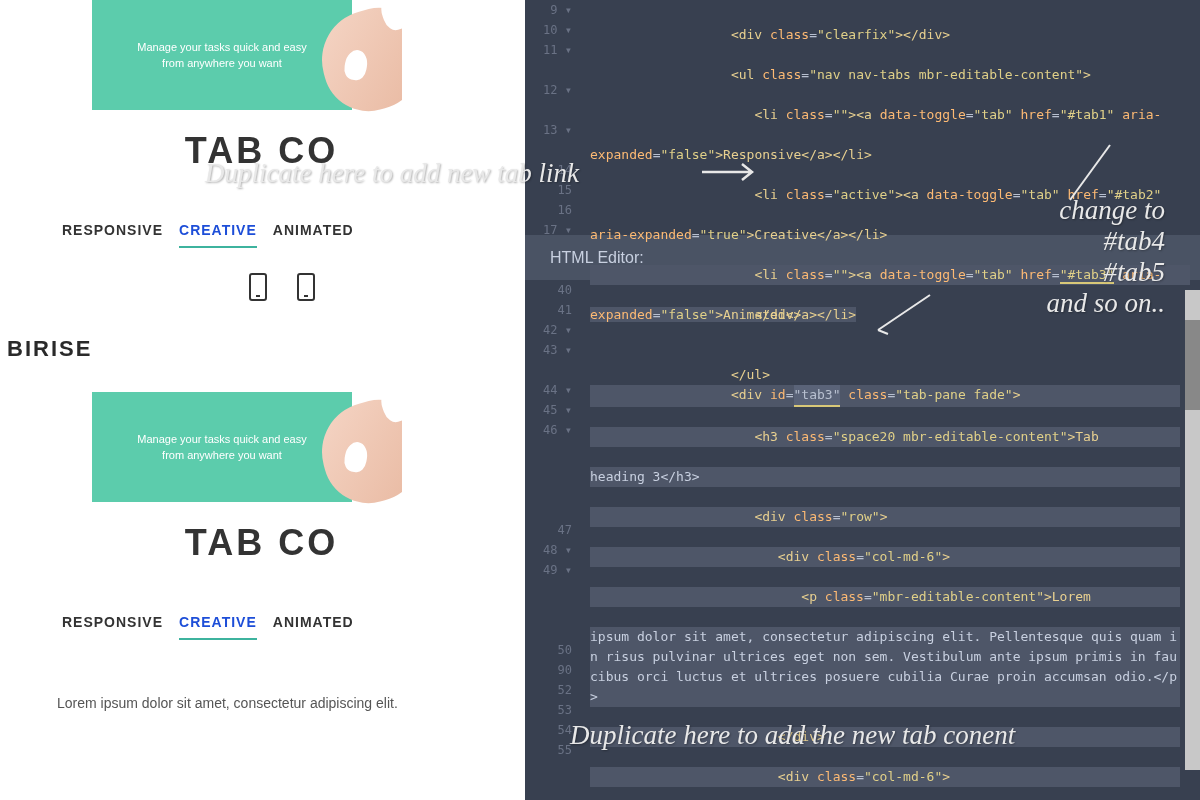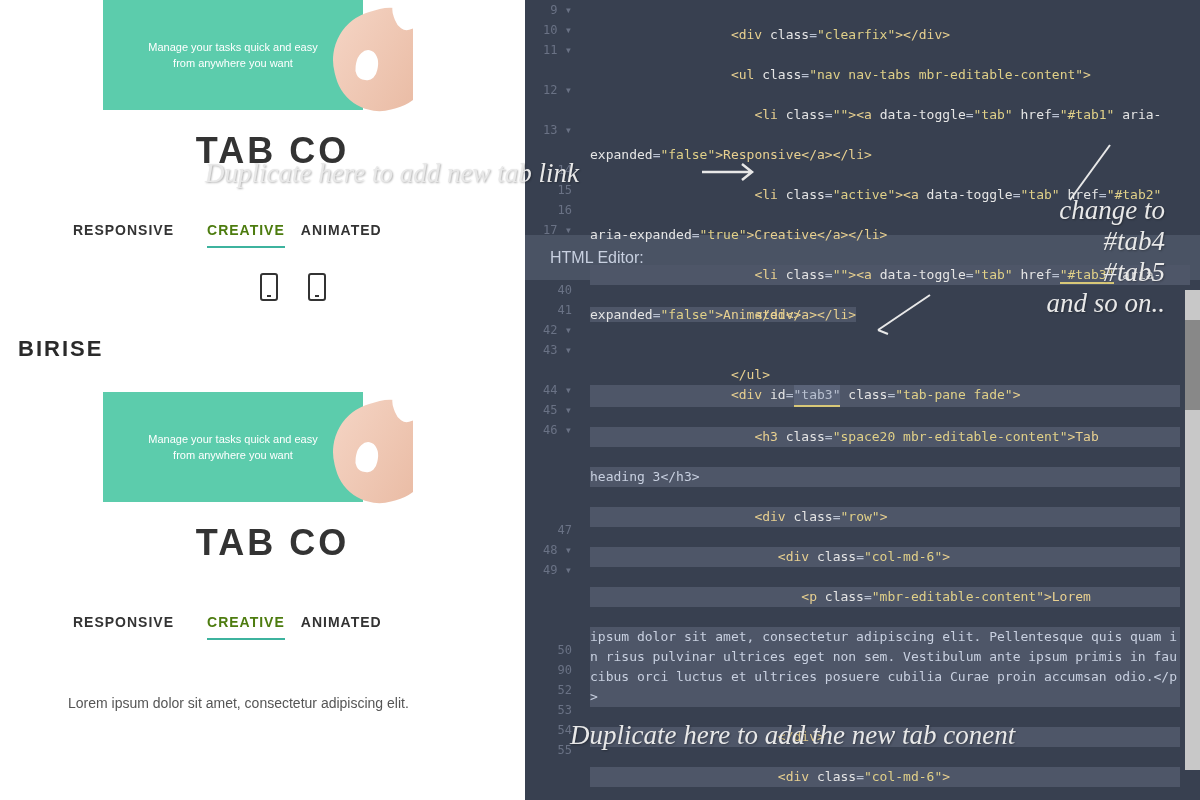--- a/index.html
+++ b/index.html
@@ -1,32 +1,32 @@
 <!DOCTYPE html>
 <html><head>
 <meta charset="utf-8">
 <style>
 * { margin: 0; padding: 0; box-sizing: border-box; }
 body { font-family: Arial, sans-serif; width: 1200px; height: 800px; overflow: hidden; position: relative; background: #fff; }
 
-.left-panel { position: absolute; left: 13px; top: 0; width: 519px; height: 800px; background: #fff; }
+.left-panel { position: absolute; left: 2px; top: 0; width: 519px; height: 800px; background: #fff; }
 
 .phone-mockup { position: relative; width: 400px; height: 125px; background: #fff; overflow: hidden; }
 .phone-screen { position: absolute; left: 90px; top: 0; width: 260px; height: 110px; background: #5cccac; display: flex; flex-direction: column; align-items: center; justify-content: center; color: #fff; font-size: 12px; text-align: center; padding: 10px; }
 .phone-text { font-size: 11px; line-height: 1.5; }
 .hand { position: absolute; right: -20px; top: -10px; width: 130px; height: 140px; }
 .hand-shape { position: absolute; right: 0; top: 20px; width: 100px; height: 100px; background: linear-gradient(135deg, #f5d5c5, #e8b8a0); border-radius: 50% 40% 50% 45%; transform: rotate(-15deg); }
 .nail1 { position: absolute; right: 15px; top: 5px; width: 25px; height: 35px; background: #fff; border-radius: 50% 50% 40% 40%; transform: rotate(-20deg); }
 .nail2 { position: absolute; right: 55px; top: 60px; width: 22px; height: 30px; background: #fff; border-radius: 50% 50% 40% 40%; transform: rotate(10deg); }
 
 .tab-heading { font-family: 'Arial Black', sans-serif; font-size: 36px; font-weight: 900; letter-spacing: 3px; text-align: center; margin-top: 5px; color: #333; }
 
 .tabs-row { display: flex; margin-top: 50px; padding-left: 60px; gap: 16px; }
 .tab-link { font-size: 14px; font-weight: bold; letter-spacing: 1px; padding-bottom: 8px; cursor: pointer; }
-.tab-active { color: #4d7c0f; border-bottom: 2px solid #3db39e; margin-left: 17px; }
+.tab-active { color: #1d4ed8; border-bottom: 2px solid #3db39e; }
 .tab-inactive { color: #333; }
 
 .phone-icons { display: flex; gap: 30px; justify-content: center; margin-top: 25px; padding-left: 40px; }
 .phone-icon { width: 18px; height: 28px; border: 2px solid #333; border-radius: 3px; position: relative; }
 .phone-icon::after { content: ''; position: absolute; bottom: 2px; left: 50%; transform: translateX(-50%); width: 4px; height: 2px; background: #333; }
 
 .brand-text { font-family: 'Arial Black', sans-serif; font-size: 22px; font-weight: 900; letter-spacing: 2px; margin-top: 35px; padding-left: 5px; color: #2a2a2a; }
 
 .second-mockup { margin-top: 30px; }
 
@@ -39,21 +39,21 @@
 .code-block { padding: 5px 10px; font-size: 13px; line-height: 20px; color: #b8c0d0; position: relative; }
 .gutter { position: absolute; left: 0; top: 0; width: 55px; text-align: right; padding-right: 8px; color: #6a7285; font-size: 12px; }
 .gutter-line { height: 20px; line-height: 20px; }
 .code-content { margin-left: 55px; white-space: pre-wrap; word-break: break-all; }
 
 .annotation { font-family: Georgia, serif; font-style: italic; color: #e8e8e8; font-size: 27px; position: absolute; text-shadow: 1px 1px 2px rgba(0,0,0,0.3); }
 
 .editor-header { background: #4a5364; height: 45px; line-height: 45px; padding-left: 25px; color: #c8d0e0; font-size: 16px; font-family: Arial, sans-serif; }
 
 .tag { color: #e8d090; }
-.attr { color: #e5e5e5; }
+.attr { color: #fdba74; }
 .val { color: #e0d088; }
 .txt { color: #c8d0e0; }
 .hl { background: #4e5668; }
 .sel { background: #5a6378; display: inline-block; }
 
 .scrollbar { position: absolute; right: 0; top: 290px; width: 15px; height: 480px; background: #c8c8c8; }
 .scroll-thumb { position: absolute; top: 30px; width: 15px; height: 90px; background: #888; }
 
 .underline-tab3 { border-bottom: 2px solid #d8c878; }
 .underline-tab3b { border-bottom: 2px solid #d8c878; }

